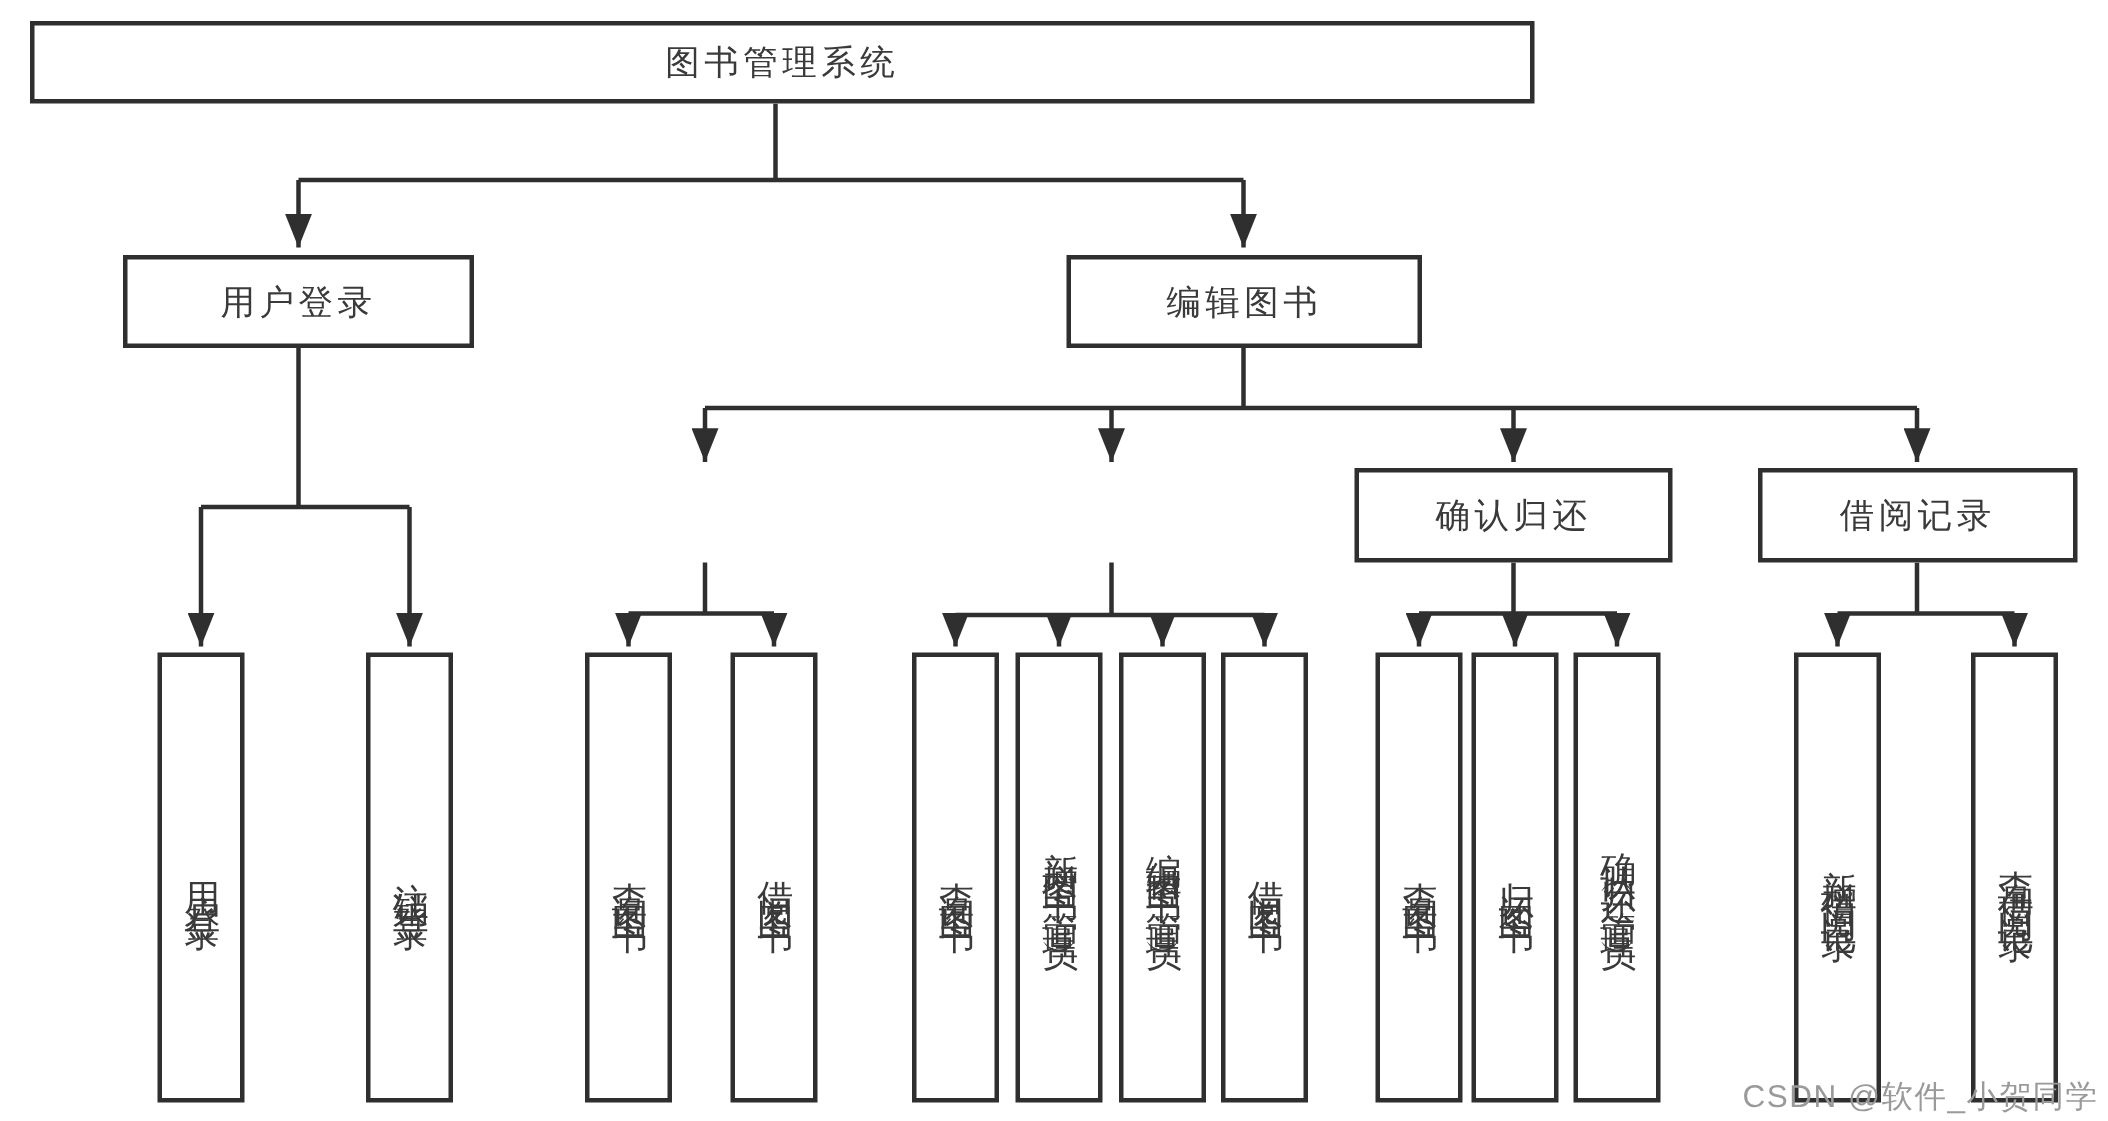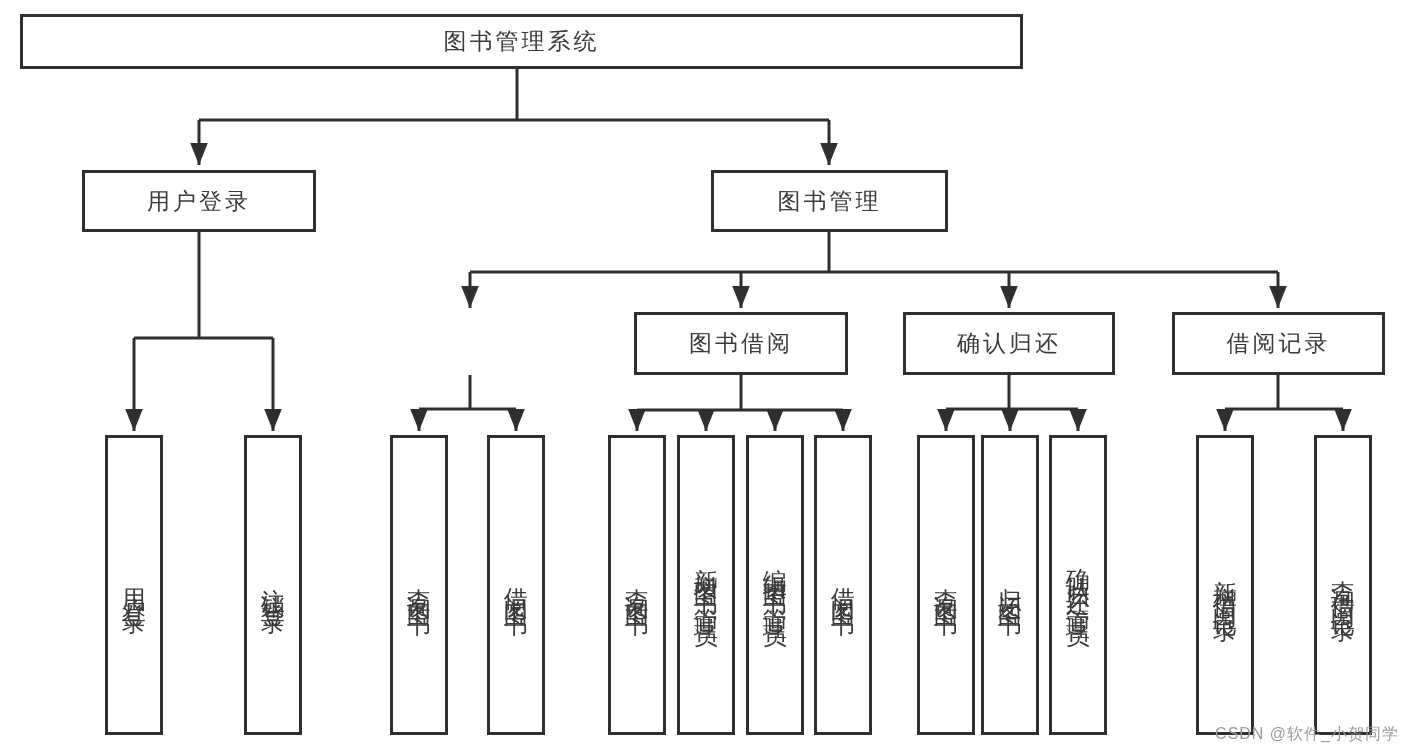--- a/index.html
+++ b/index.html
@@ -13,21 +13,21 @@
     border:3px solid #2f2f2f;display:flex;align-items:center;justify-content:center;
     color:#3a3a3a;font-size:23px;letter-spacing:3px;z-index:2;
   }
   .leaf{font-size:24px;letter-spacing:0;}
   .leaf .vtext{
     writing-mode:vertical-rl;text-orientation:mixed;
     letter-spacing:8px;line-height:1.15;white-space:nowrap;
   }
   .watermark{
     position:absolute;right:6px;bottom:2px;z-index:5;
-    color:#9a9a9a;font-size:16px;letter-spacing:1px;
+    color:#9a9a9a;font-size:21px;letter-spacing:1px;
   }
 </style>
 </head>
 <body>
 
 <div class="canvas">
 
   <svg class="connectors" viewBox="0 0 1405 747" xmlns="http://www.w3.org/2000/svg">
     <defs>
       <marker id="arr" viewBox="0 0 10 8" refX="10" refY="4" markerWidth="7.5" markerHeight="6" orient="auto">
@@ -79,26 +79,23 @@
   </svg>
 
   <div class="node" style="left:20px;top:14px;width:1003px;height:55px">
     <span>图书管理系统</span>
   </div>
 
   <div class="node" style="left:82px;top:170px;width:234px;height:62px">
     <span>用户登录</span>
   </div>
   <div class="node" style="left:711px;top:170px;width:237px;height:62px">
-    <span>图书管理</span>
+    <span>编辑图书</span>
   </div>
 
-  <div class="node" style="left:634px;top:312px;width:214px;height:63px">
-    <span>图书借阅</span>
-  </div>
   <div class="node" style="left:903px;top:312px;width:212px;height:63px">
     <span>确认归还</span>
   </div>
   <div class="node" style="left:1172px;top:312px;width:213px;height:63px">
     <span>借阅记录</span>
   </div>
 
   <div class="node leaf" style="left:105px;top:435px;width:58px;height:300px">
     <span class="vtext">用户登录</span>
   </div>

